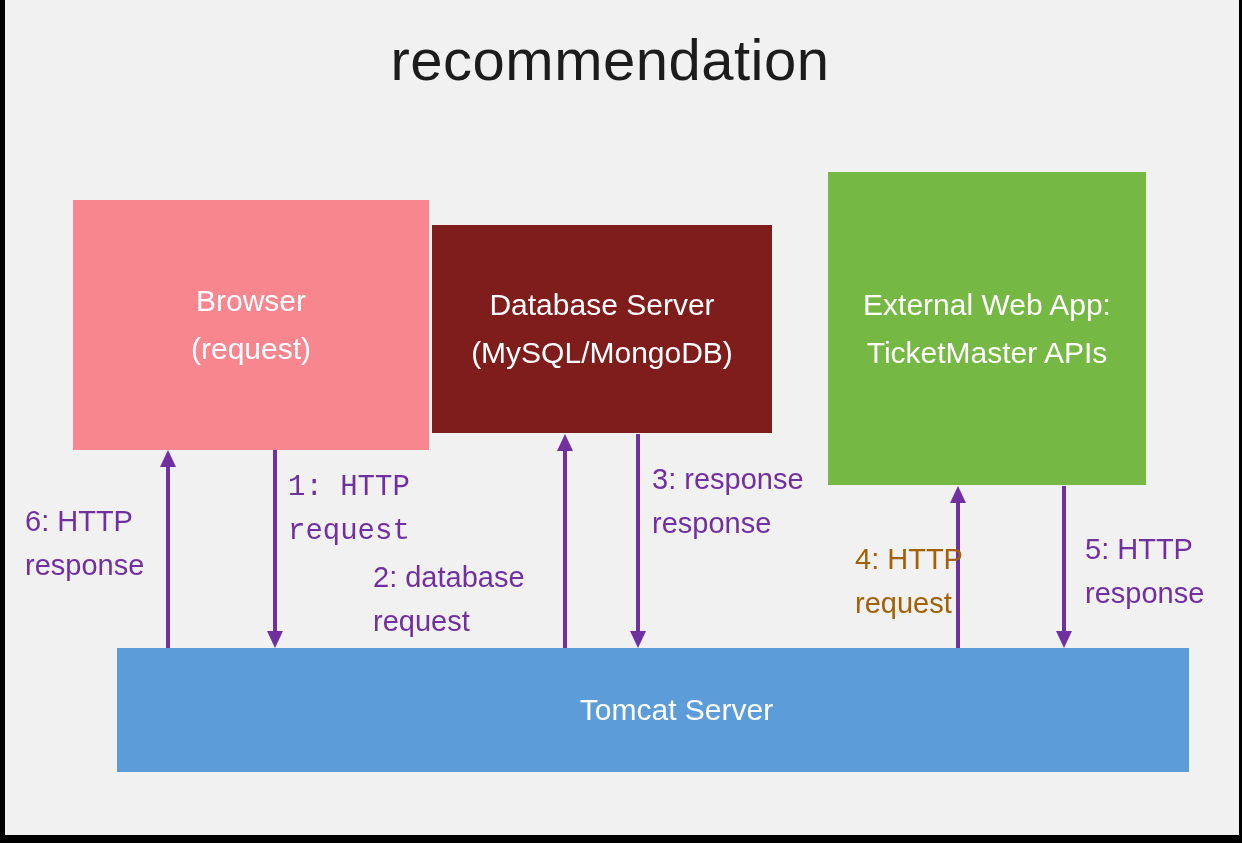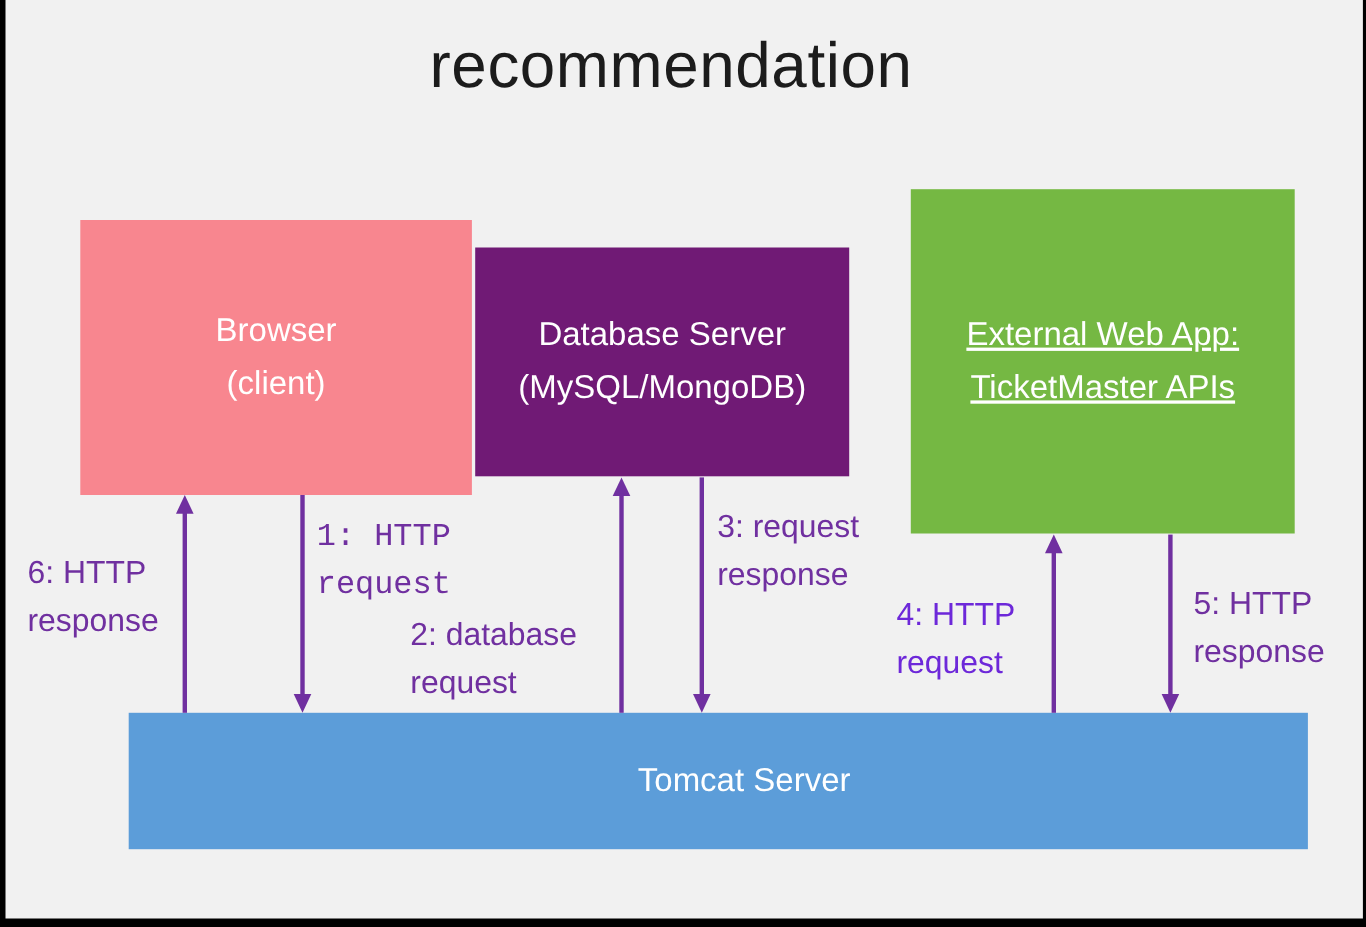--- a/index.html
+++ b/index.html
@@ -32,21 +32,21 @@
     align-items: center;
     justify-content: center;
     color: #FFFFFF;
     font-size: 30px;
     font-weight: 300;
     line-height: 1.6;
     text-align: center;
   }
   .box-browser  { left: 68px;  top: 200px; width: 356px;  height: 250px; }
   .box-database { left: 427px; top: 225px; width: 340px;  height: 208px; }
-  .box-external { left: 823px; top: 172px; width: 349px;  height: 313px; text-decoration: underline; }
+  .box-external { left: 823px; top: 172px; width: 318px;  height: 313px; }
   .box-tomcat   { left: 112px; top: 648px; width: 1025px; height: 124px; }
 
   .arrow {
     position: absolute;
     width: 16px;
   }
   .arrow-line {
     position: absolute;
     left: 6px;
     width: 4px;
@@ -87,24 +87,24 @@
 </style>
 </head>
 <body>
 
 <div class="canvas">
 
   <div class="title" style="color: rgb(28, 28, 28);">recommendation</div>
 
   <div class="box box-browser" style="background-color: rgb(248, 134, 143);">
     <span>Browser</span>
-    <span>(client)</span>
+    <span>(request)</span>
   </div>
 
-  <div class="box box-database" style="background-color: #701a75;">
+  <div class="box box-database" style="background-color: #7f1d1d;">
     <span>Database Server</span>
     <span>(MySQL/MongoDB)</span>
   </div>
 
   <div class="box box-external" style="background-color: rgb(117, 184, 67);">
     <span>External Web App:</span>
     <span>TicketMaster APIs</span>
   </div>
 
   <div class="box box-tomcat" style="background-color: rgb(92, 157, 217); padding-left: 47px;">
@@ -142,24 +142,24 @@
   </div>
   <div class="flow-label label-1" style="color: rgb(112, 48, 160);">
     <div>1: HTTP</div>
     <div>request</div>
   </div>
   <div class="flow-label label-2" style="color: rgb(112, 48, 160);">
     <div>2: database</div>
     <div>request</div>
   </div>
   <div class="flow-label label-3" style="color: rgb(112, 48, 160);">
-    <div>3: request</div>
+    <div>3: response</div>
     <div>response</div>
   </div>
-  <div class="flow-label label-4" style="color: #6d28d9;">
+  <div class="flow-label label-4" style="color: #a16207; margin-left: 40px;">
     <div>4: HTTP</div>
     <div>request</div>
   </div>
   <div class="flow-label label-5" style="color: rgb(112, 48, 160);">
     <div>5: HTTP</div>
     <div>response</div>
   </div>
 
 </div>
 

